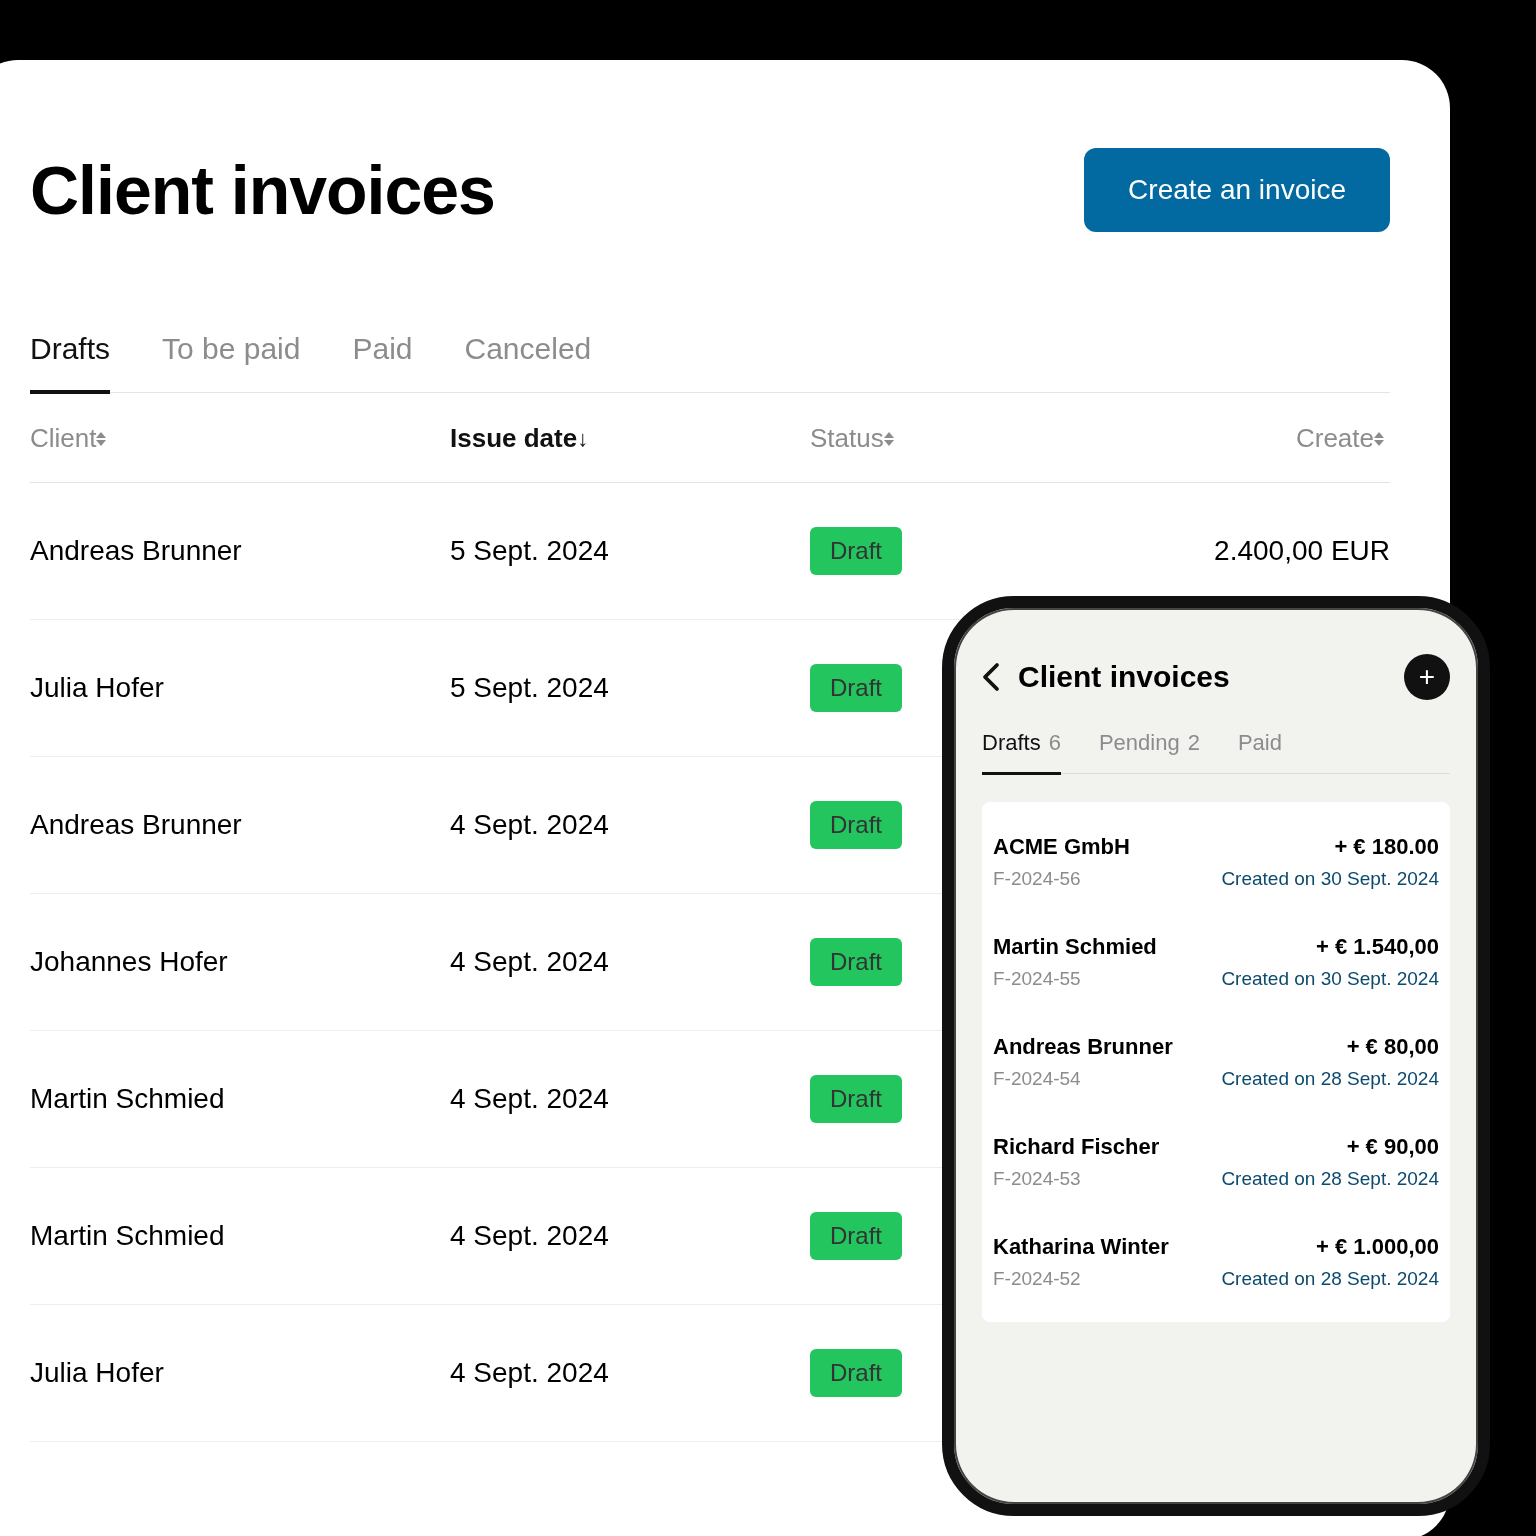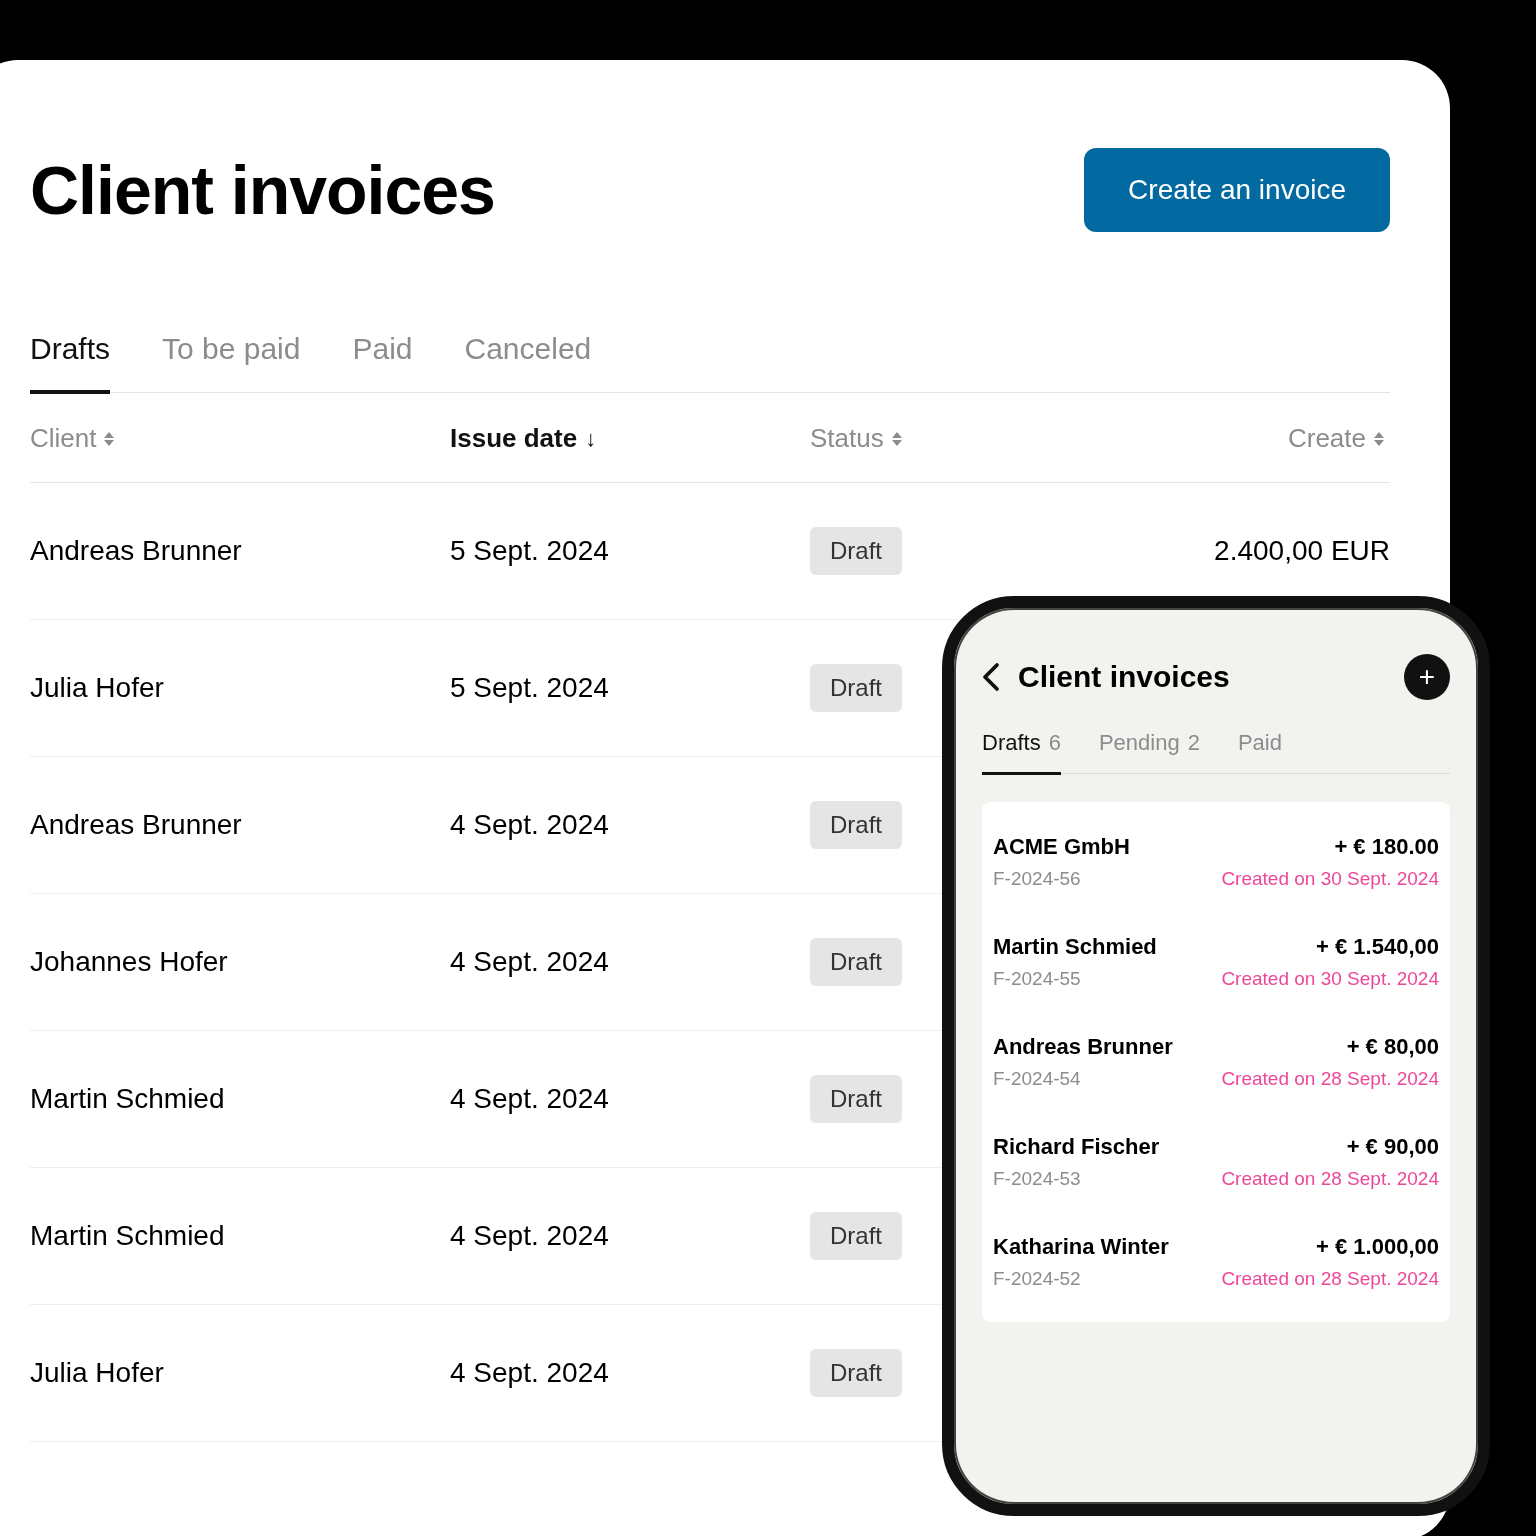--- a/index.html
+++ b/index.html
@@ -39,41 +39,41 @@
   cursor: pointer; border-bottom: 4px solid transparent;
   margin-bottom: -2px;
 }
 .tab.active { color: #111; border-bottom-color: #111; }
 .thead {
   display: grid;
   grid-template-columns: 420px 360px 290px 1fr;
   padding: 30px 0 28px 0;
   border-bottom: 1px solid #e4e4e4;
 }
-.th { font-size: 26px; color: #8b8c8e; font-weight: 500; display:flex; align-items:center; gap:8px; }
+.th { font-size: 26px; color: #8b8c8e; font-weight: 500; display:flex; align-items:center; }
 .th.sorted { color: #111; font-weight: 600; }
 .th.right { justify-content: flex-end; }
 .sort-ic { width: 16px; height: 20px; display:inline-flex; flex-direction:column; justify-content:center; gap:2px;}
 .sort-ic::before, .sort-ic::after { content:""; width:0;height:0;border-left:5px solid transparent;border-right:5px solid transparent;}
 .sort-ic::before{border-bottom:6px solid currentColor;}
 .sort-ic::after{border-top:6px solid currentColor;}
 .sort-down{font-size:22px;line-height:1;}
 .row {
   display: grid;
   grid-template-columns: 420px 360px 290px 1fr;
   align-items: center;
   padding: 44px 0;
   border-bottom: 1px solid #eee;
 }
 .cell { font-size: 28px; }
 .cell.name { font-weight: 500; }
 .cell.right { text-align: right; font-weight: 500; }
 .badge {
   display: inline-block;
-  background: #e5e5e5; color: #333;
+  background: #22c55e; color: #333;
   padding: 10px 20px; border-radius: 6px;
   font-size: 24px; font-weight: 500;
 }
 
 
 .phone {
   position: absolute;
   right: 46px; top: 596px;
   width: 548px; height: 920px;
   background: #f2f2ef;
@@ -97,21 +97,21 @@
 .card {
   background:#fff; border-radius:8px; padding: 10px 11px;
 }
 .item { padding: 22px 0; border-bottom: 0px solid #eee;}
 .item:last-child{border-bottom:none;}
 .item-top{display:flex;justify-content:space-between;align-items:baseline;margin-bottom:8px;}
 .item-name{font-size:22px;font-weight:600;}
 .item-amt{font-size:22px;font-weight:600;}
 .item-bot{display:flex;justify-content:space-between;align-items:baseline;}
 .item-ref{font-size:19px;color:#8b8c8e;}
-.item-date{font-size:19px;color:#ec4899;}
+.item-date{font-size:19px;color:#0c4a6e;}
 </style>
 </head>
 <body>
 
 <div class="desktop">
   <div class="desk-header">
     <h1 class="desk-title">Client invoices</h1>
     <button class="btn-primary">Create an invoice</button>
   </div>
 

